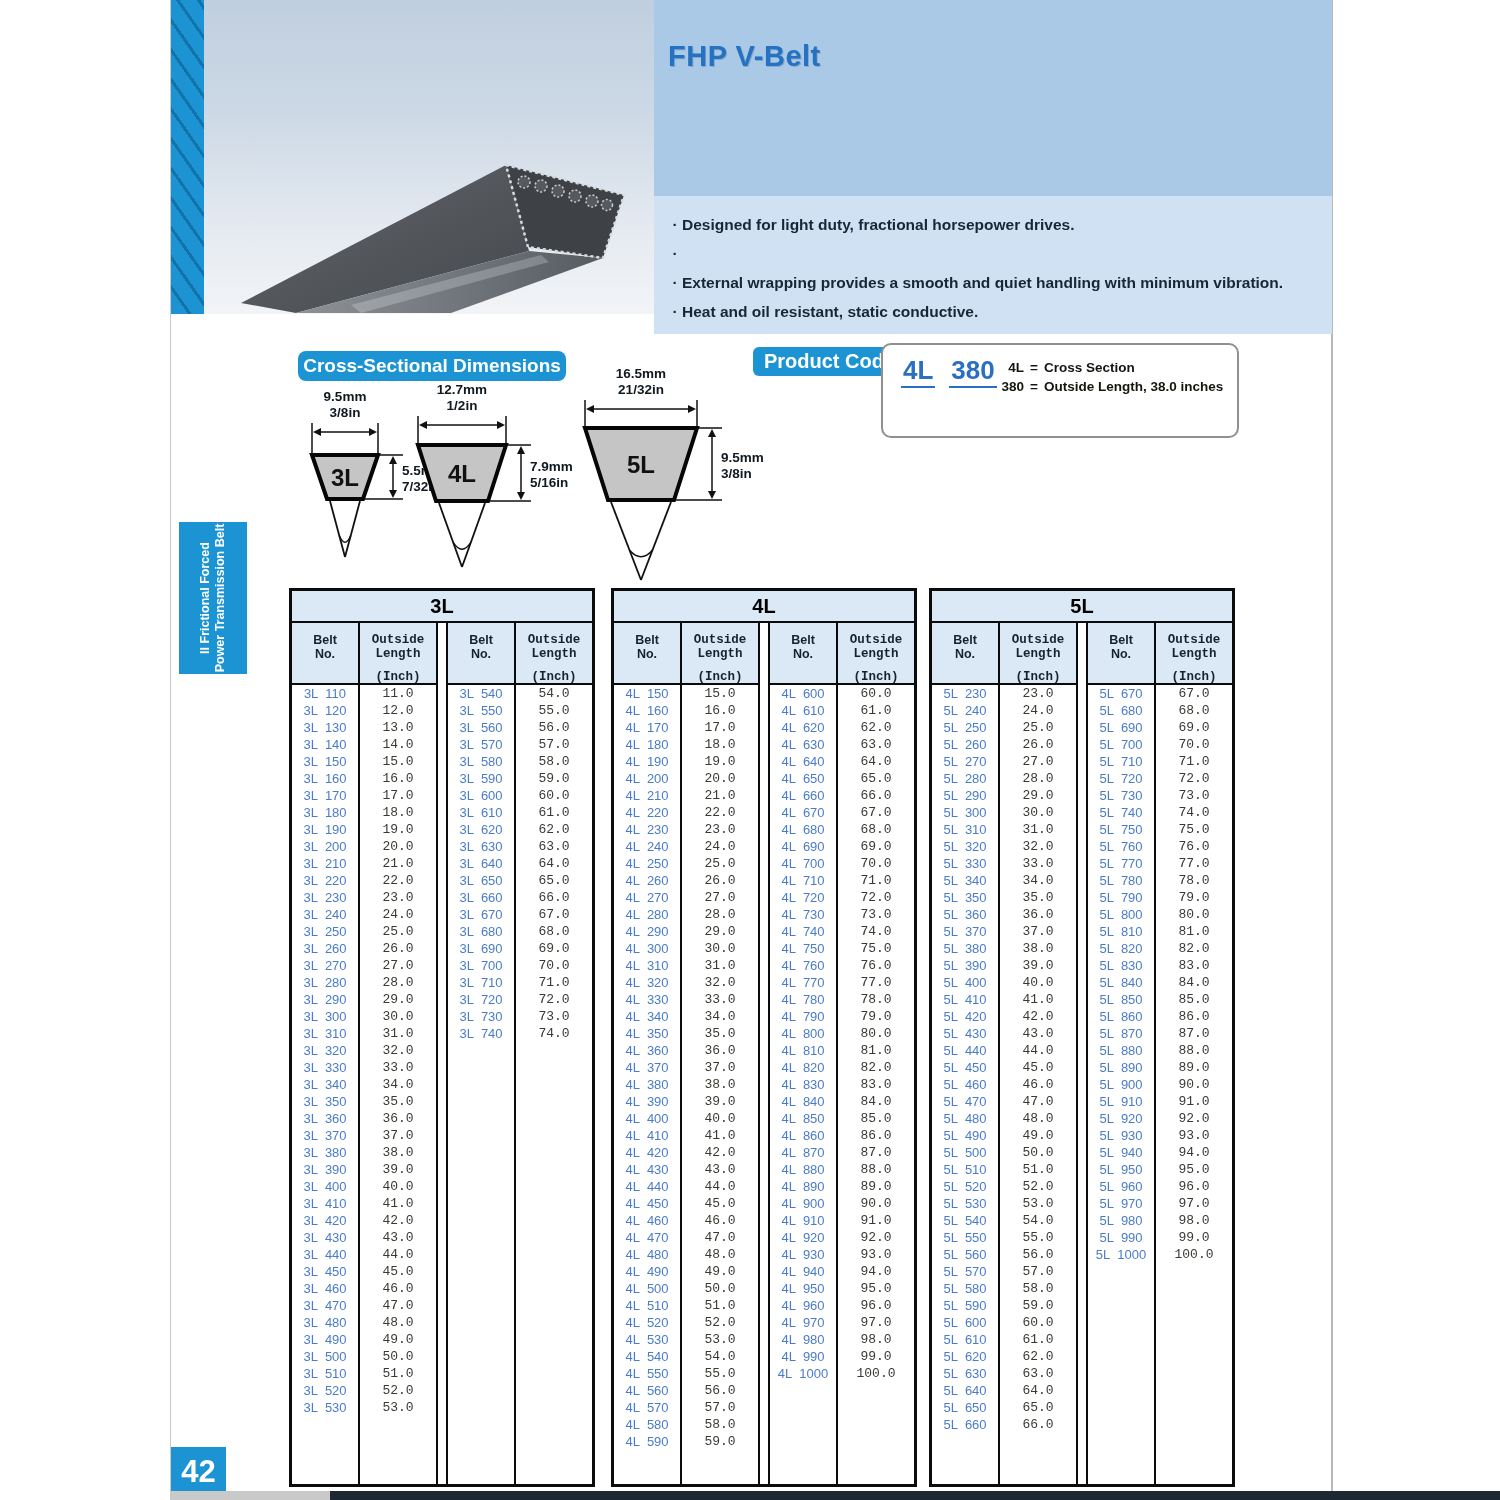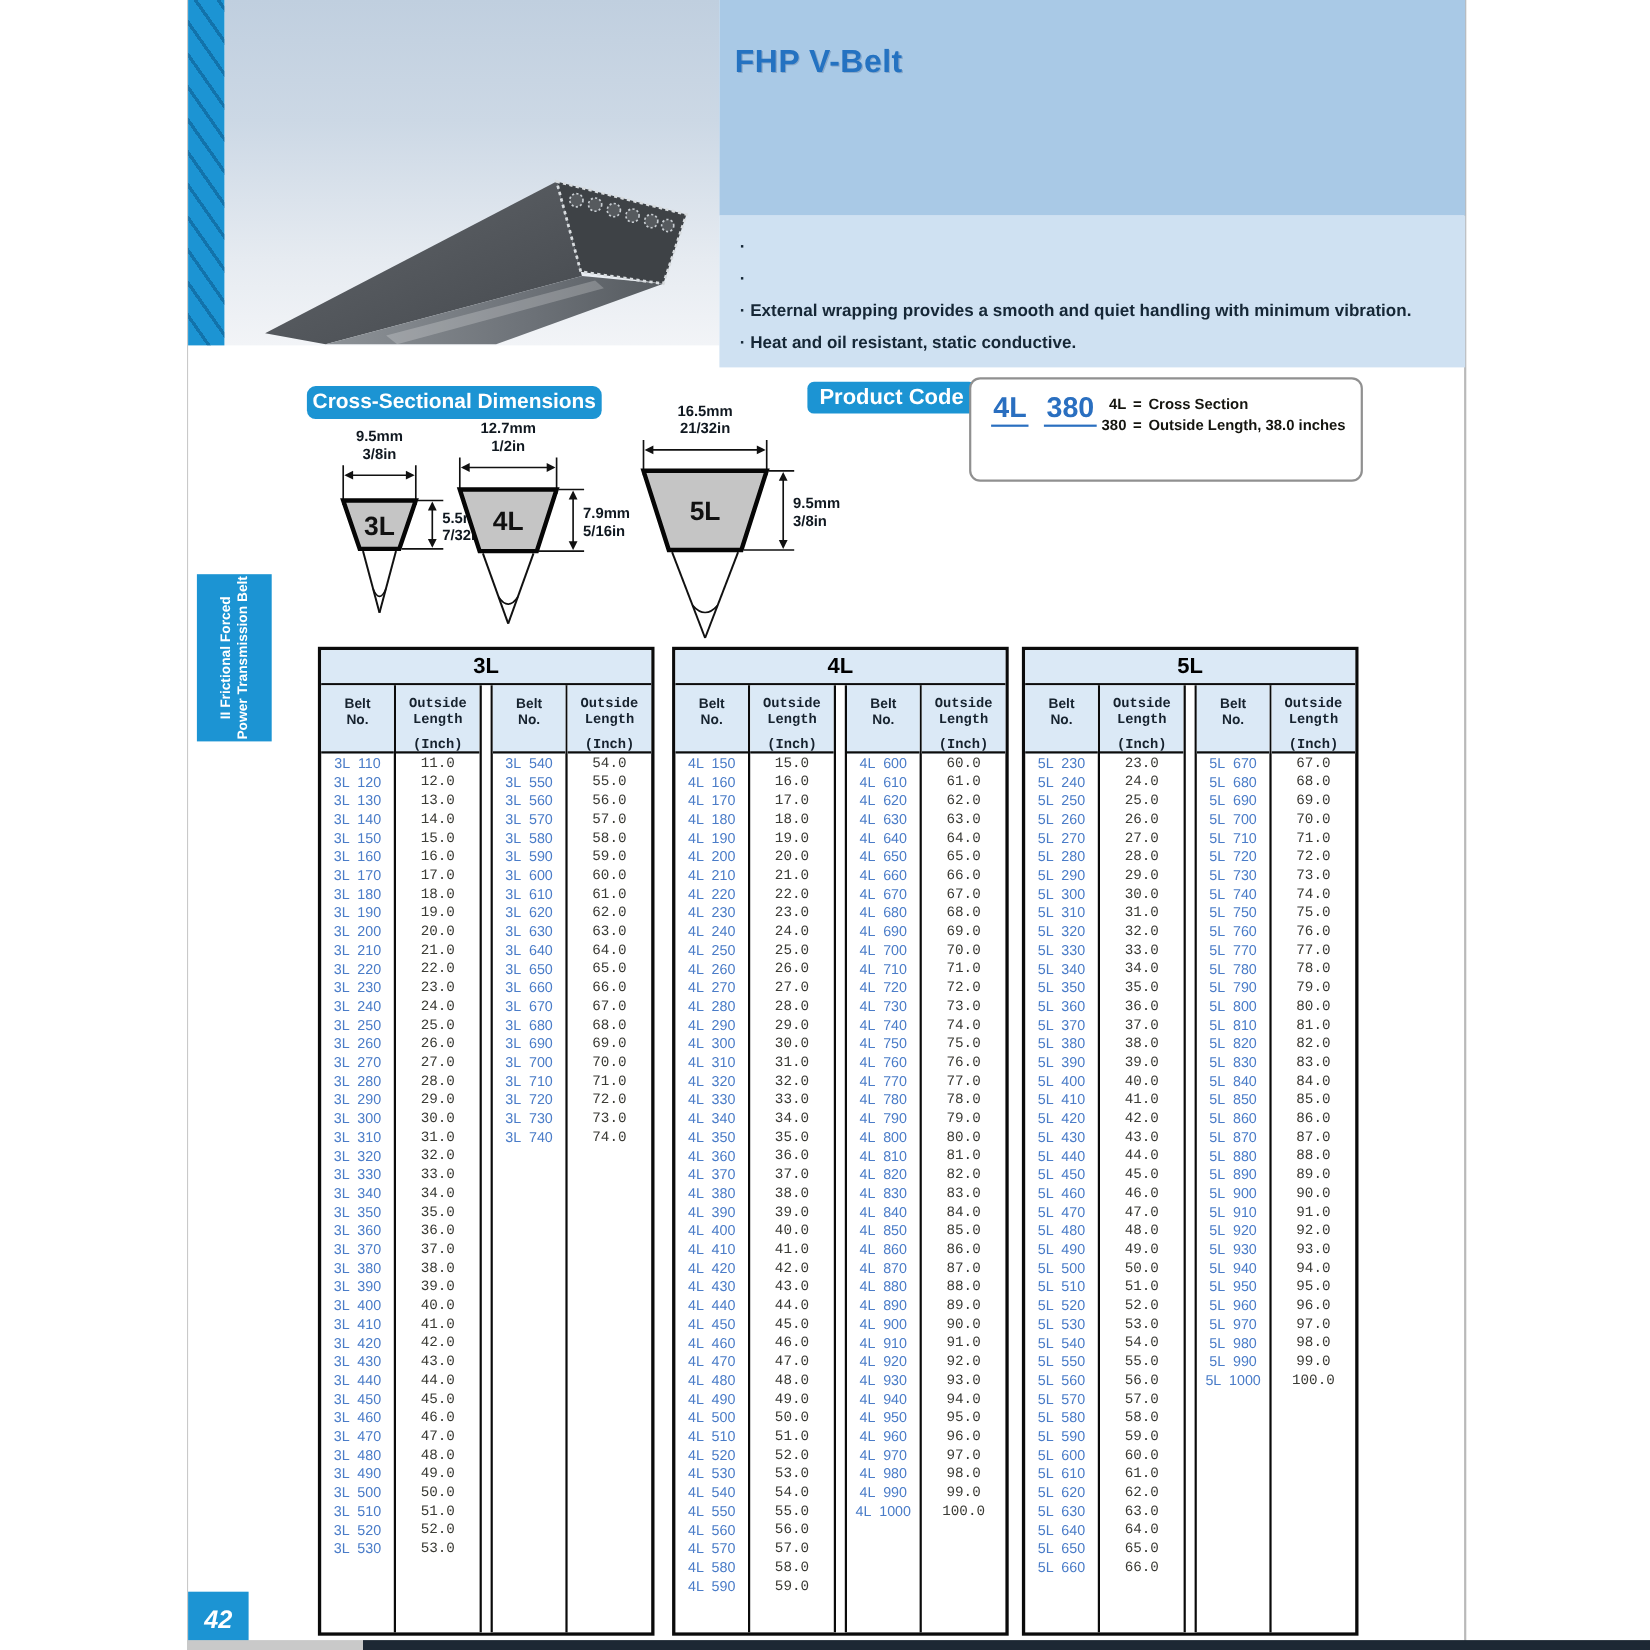--- a/index.html
+++ b/index.html
@@ -19,21 +19,21 @@
   .left-strip{position:absolute;left:0;top:0;width:33px;height:314px;background:#1c94d3;
               background-image:repeating-linear-gradient(55deg,rgba(6,74,122,0) 0 14px,rgba(6,74,122,.45) 14px 17px);}
   .corner-tab{position:absolute;left:0;top:0;width:244px;height:47px;background:#1c94d3;
               border-bottom-right-radius:24px;color:#fff;font-weight:bold;font-size:14.5px;
               line-height:15px;padding:9px 0 0 42px;box-sizing:border-box;}
   .page-title{position:absolute;left:497px;top:40px;font-size:29px;font-weight:bold;color:#2472c1;
               letter-spacing:.5px;text-shadow:1px 1px 0 rgba(40,70,120,.25);}
 
   
   .banner{position:absolute;background:#1c94d3;color:#fff;font-weight:bold;text-align:center;
-          border-radius:8px;}
+          border-radius:8px;margin-left:19px;}
   .cs-banner{left:108px;top:351px;width:268px;height:30px;font-size:19px;line-height:30px;}
   .pc-banner{left:563px;top:347px;width:153px;height:29px;font-size:20px;line-height:29px;border-radius:6px;}
 
   
   .pc-box{position:absolute;left:710px;top:343px;width:358px;height:95px;background:#fff;
           border:2px solid #909090;border-radius:10px;box-sizing:border-box;}
   .pc-code{position:absolute;left:18px;top:10px;font-size:26px;font-weight:bold;color:#2a6fc0;}
   .pc-code span{border-bottom:2px solid #2a6fc0;margin-right:14px;padding:0 2px 1px 2px;}
   .pc-legend{position:absolute;left:105px;top:13px;font-size:13.5px;font-weight:bold;color:#15150f;}
   .pc-legend .row{display:flex;line-height:19px;}
@@ -57,35 +57,36 @@
   .dcell.belt{color:#4a7cc8;}
   .dcell.belt .pfx{margin-right:7px;}
   .dcell.len{color:#3a3a34;}
 
   
   .side-tab{position:absolute;left:8px;top:522px;width:68px;height:152px;background:#1c94d3;
             display:flex;align-items:center;justify-content:center;}
   .side-tab .rot{transform:rotate(-90deg);white-space:nowrap;color:#fff;font-weight:bold;
                  font-size:12.5px;line-height:15px;text-align:center;}
   .page-num{position:absolute;left:0;top:1447px;width:55px;height:50px;background:#1c94d3;
-            color:#fff;font-size:23px;font-weight:bold;text-align:center;line-height:50px;font-style:italic;}
+            color:#fff;font-size:31px;font-weight:bold;text-align:center;line-height:50px;}
   .bar-gray{position:absolute;left:170px;top:1491px;width:160px;height:9px;background:#c9c9c9;}
   .bar-dark{position:absolute;left:330px;top:1491px;width:1170px;height:9px;background:#1d2834;}
 </style>
 </head>
 <body>
 
 <div class="canvas">
   <div class="page">
 
     <div class="photo-area"></div>
     <div class="head-panel"></div>
     <div class="bullet-panel" id="features">
         <div class="feature">
           <span class="dot">·</span>
+          <span>Designed for light duty, fractional horsepower drives.</span>
         </div>
         <div class="feature">
           <span class="dot">·</span>
         </div>
         <div class="feature">
           <span class="dot">·</span>
           <span>External wrapping provides a smooth and quiet handling with minimum vibration.</span>
         </div>
         <div class="feature">
           <span class="dot">·</span>

